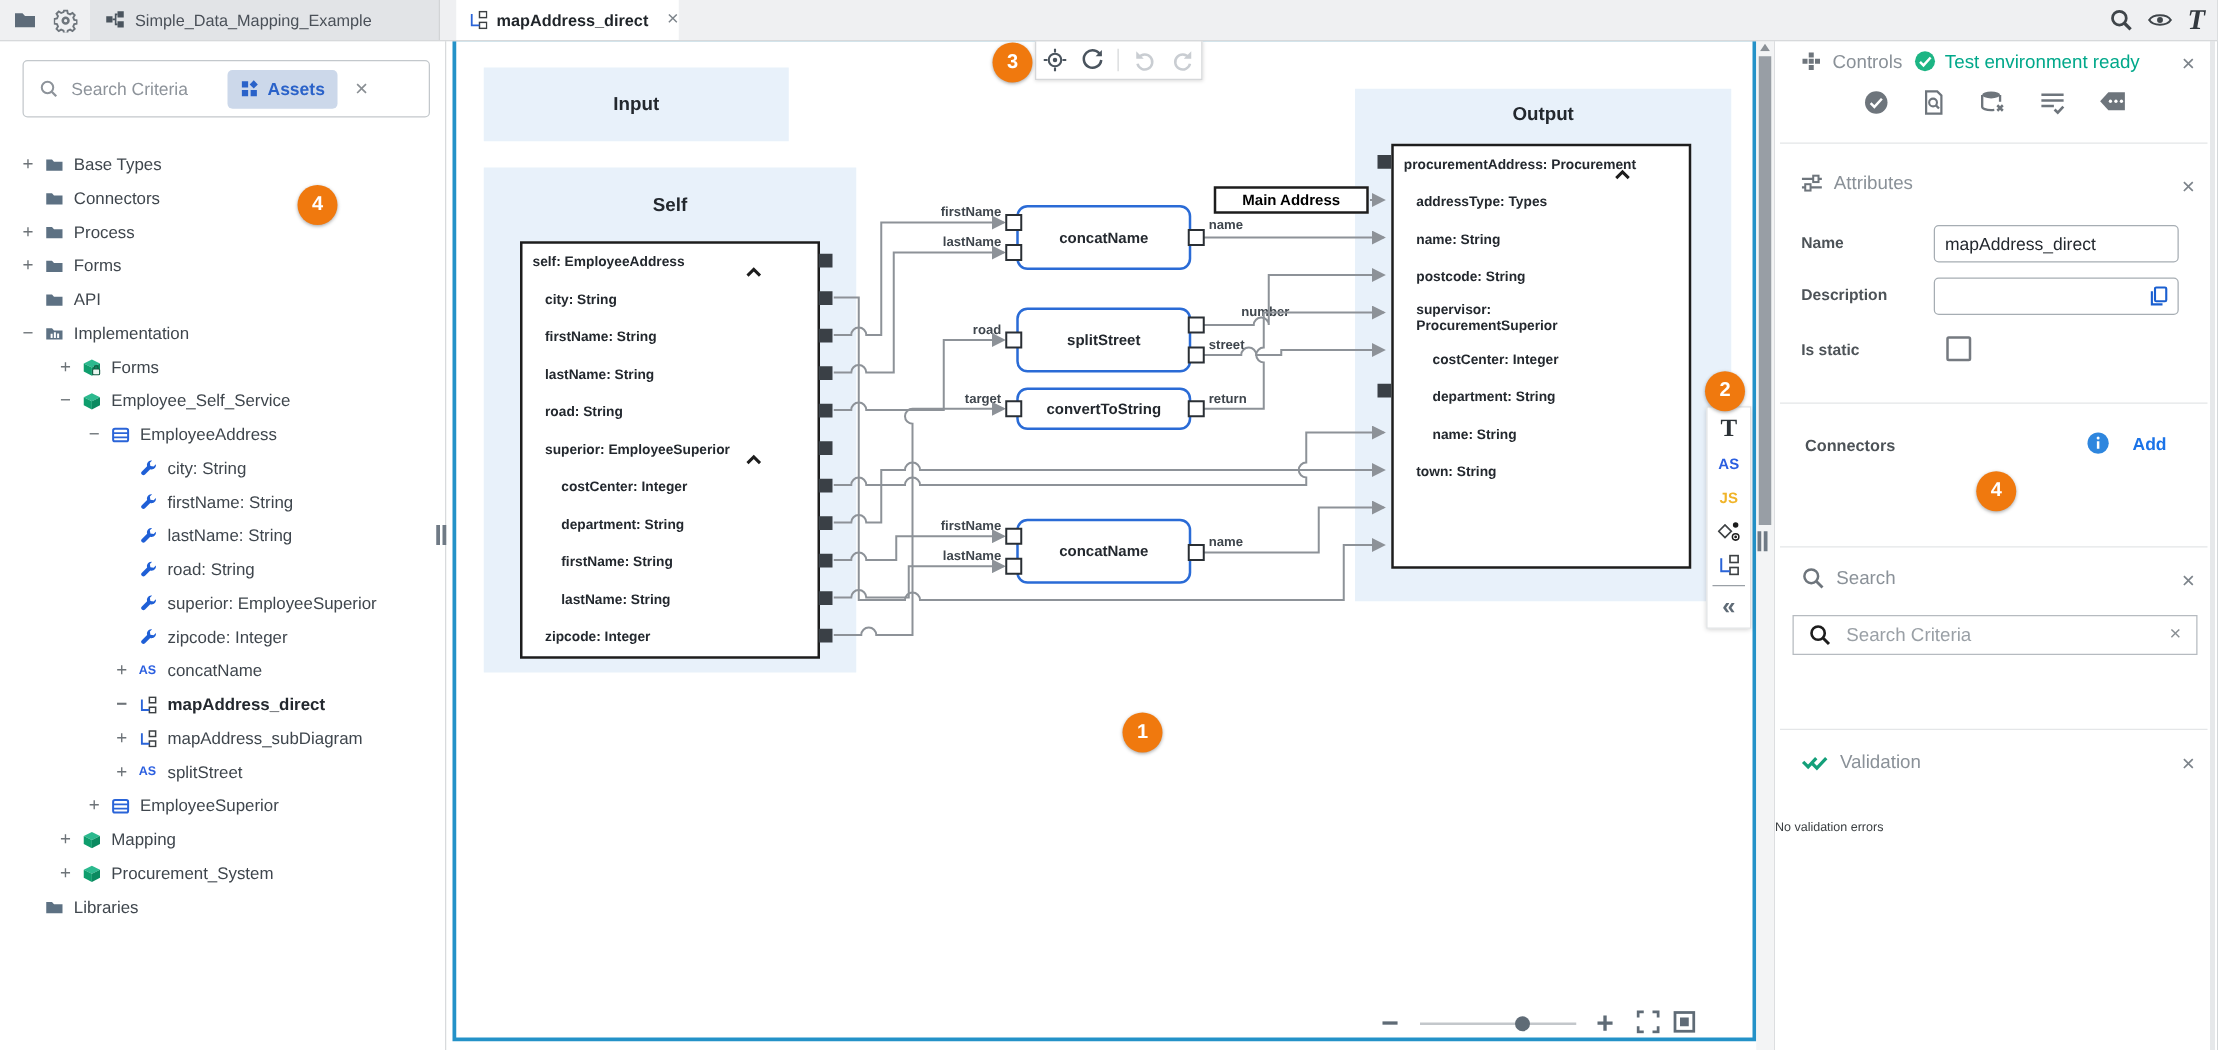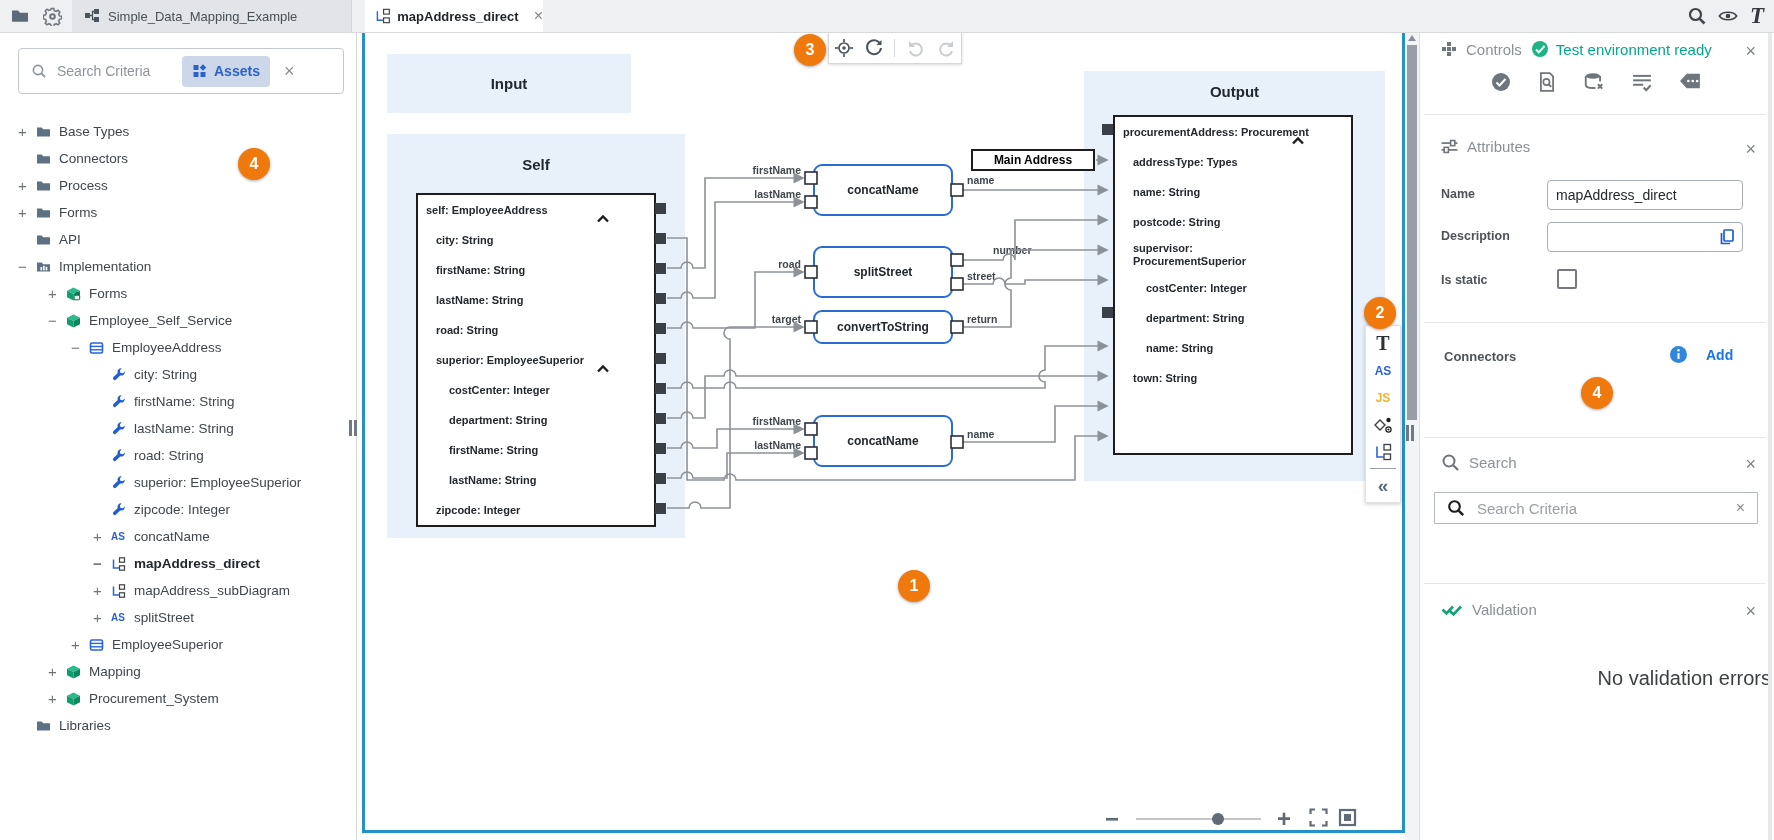--- a/index.html
+++ b/index.html
@@ -717,15 +717,15 @@
   <div class="sep" style="top:551px;"></div>
 
   <div class="sec-head" style="left:21px;top:568px;">
     <svg width="22" height="18" viewBox="0 0 22 18">
         <path d="M1.5 9.5l4 4 6.5-7" fill="none" stroke="#14a07a" stroke-width="2.6"></path>
         <path d="M8.5 10.5l4 4 7.5-8" fill="none" stroke="#14a07a" stroke-width="2.6"></path>
       </svg>
     <span>Validation</span>
   </div>
   <span class="sec-x" style="top:569px;">×</span>
-  <div class="abs" style="left:0;top:625px;width:351px;text-align:right;font-size:20px;color:#3c4043;margin-top:10px;">No validation errors</div>
+  <div class="abs" style="left:0;top:625px;width:351px;text-align:left;font-size:10px;color:#3c4043;">No validation errors</div>
 </div>
 <div id="panel-scroll"></div>
 
 </body></html>

